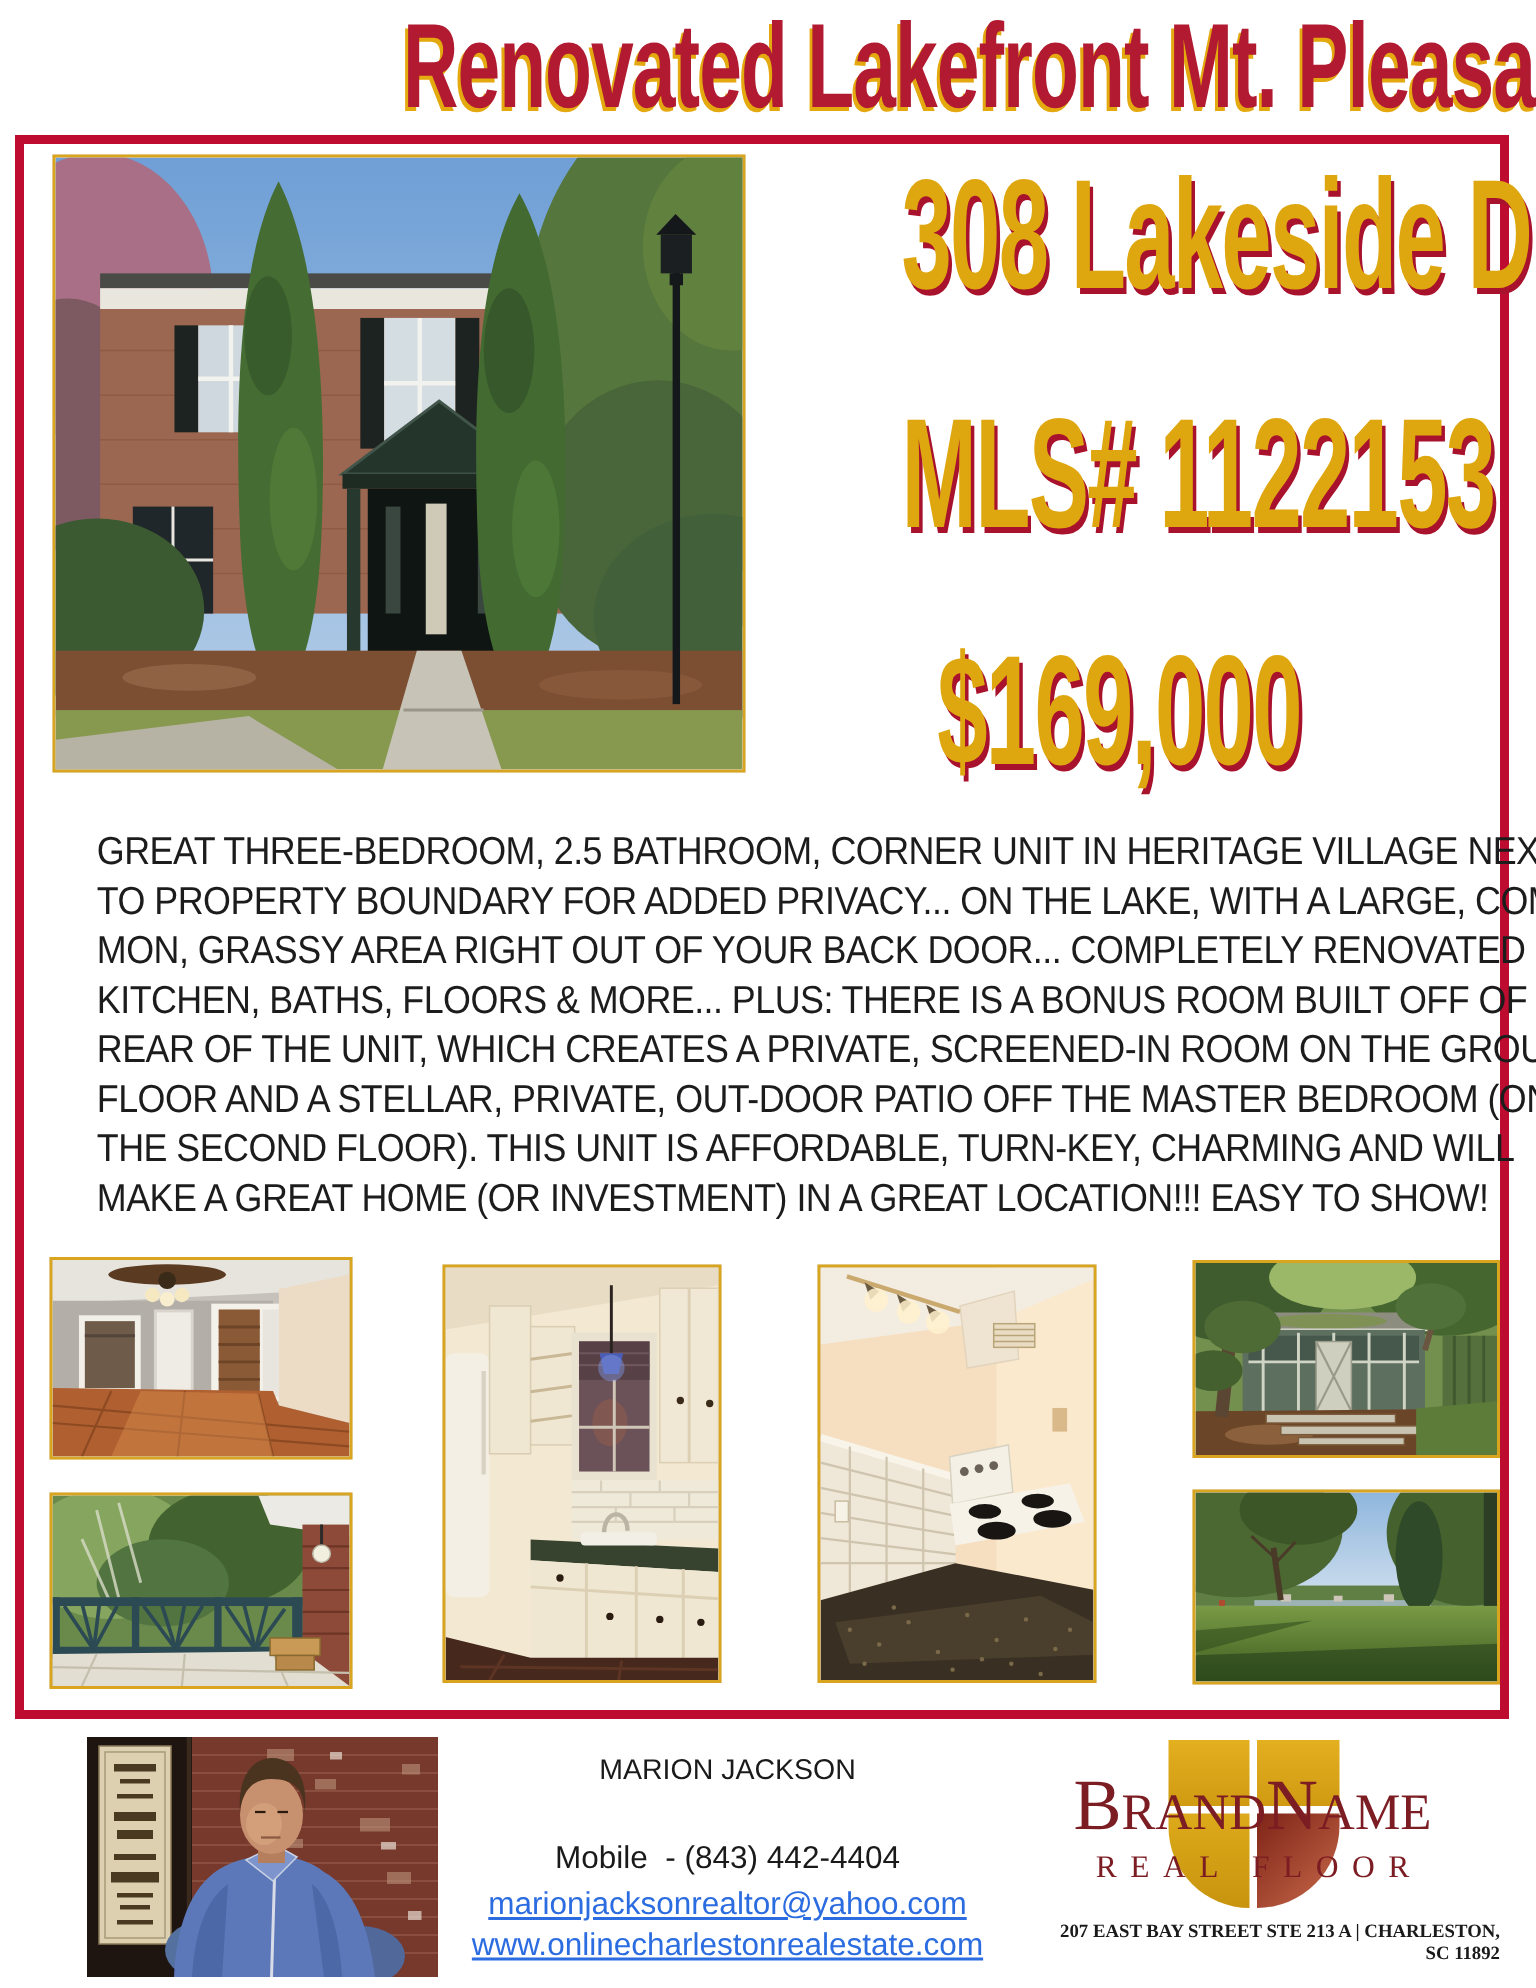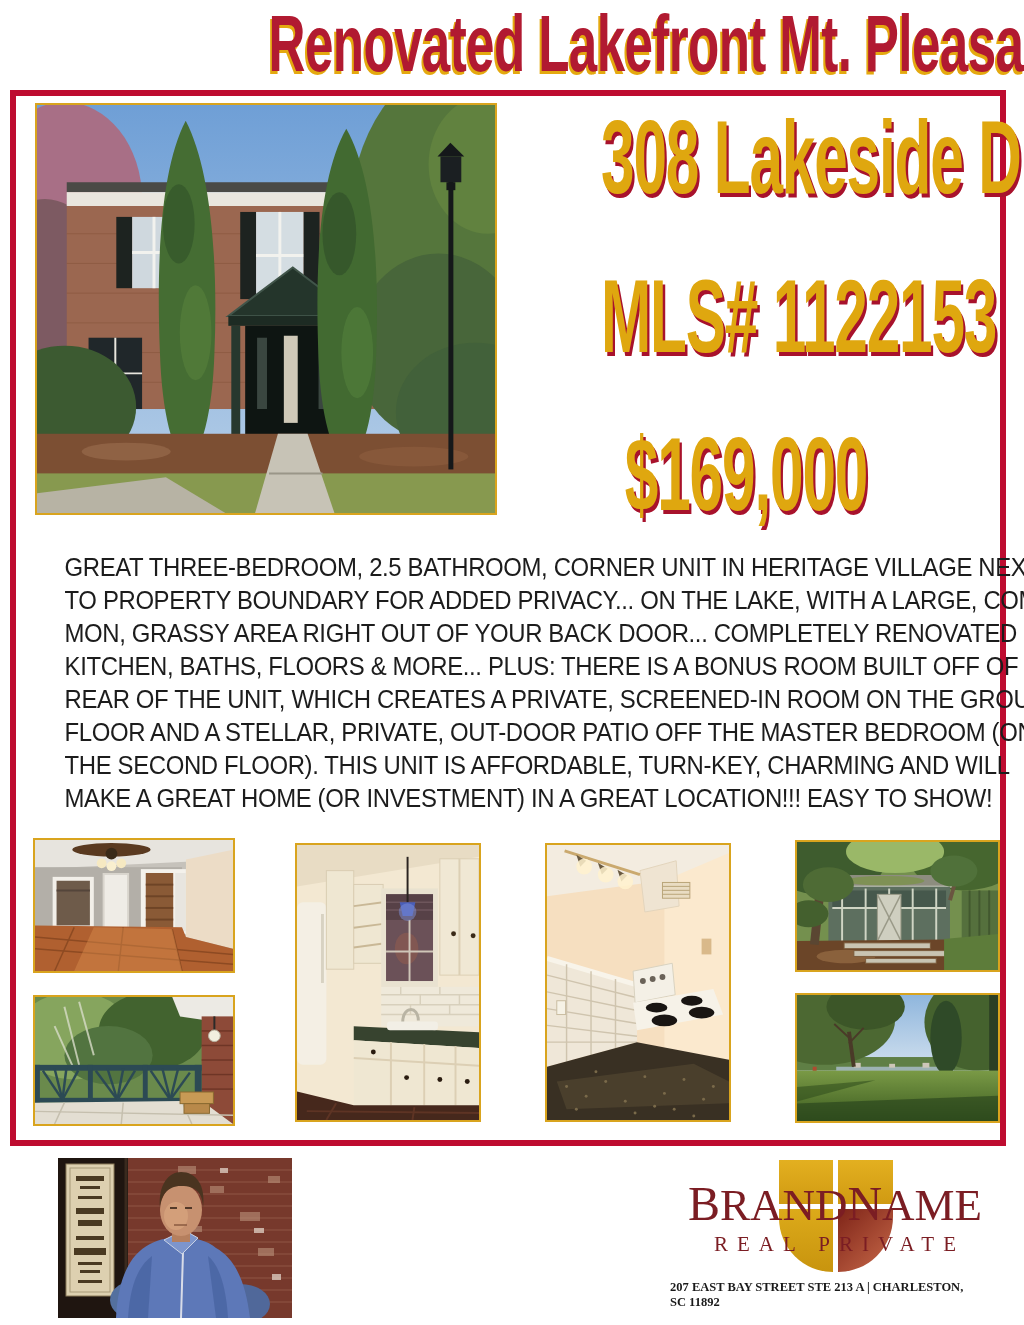--- a/index.html
+++ b/index.html
@@ -46,24 +46,24 @@
   .shield .q{position:absolute;}
   .q-tl{left:0;top:0;width:54px;height:44px;background:linear-gradient(180deg,#e3b020,#d09a12);}
   .q-tr{left:59px;top:0;width:55px;height:44px;background:linear-gradient(180deg,#e3b020,#d09a12);}
   .q-bl{left:0;top:49px;width:54px;height:63px;background:linear-gradient(180deg,#dcaa1a,#c8940e);
         border-bottom-left-radius:54px;}
   .q-br{left:59px;top:49px;width:55px;height:63px;background:linear-gradient(135deg,#7e2418,#c96a4a);
         border-bottom-right-radius:55px;}
   .brand-name{position:absolute;left:0;top:26px;width:100%;text-align:center;color:#7b1d23;
         white-space:nowrap;line-height:52px;}
   .brand-name .big{font-size:48px;}
-  .brand-name .small{font-size:45px;}
+  .brand-name .small{font-size:34px;}
   .brand-tagline{position:absolute;left:0;top:80px;width:100%;text-align:center;color:#7b1d23;
         font-size:21px;letter-spacing:9px;text-indent:9px;}
-  .brand-address{position:absolute;left:0;top:128px;width:100%;text-align:left;color:#1a1a1a;
+  .brand-address{position:absolute;left:0;top:128px;width:100%;text-align:right;color:#1a1a1a;
         font-size:12.5px;line-height:15px;font-weight:bold;}
 </style>
 </head>
 <body>
 
 <div class="page">
 
   <div class="flyer-title">
     <span>Renovated Lakefront Mt. Pleasant Home</span>
   </div>
@@ -524,29 +524,35 @@
       <ellipse cx="118" cy="58" rx="12" ry="14" fill="#d9a57f" opacity="0.7"></ellipse>
       <path d="M102,50 C100,26 111,14 123,14 C138,14 148,27 145,50 C145,36 139,28 123,28 C109,28 103,38 102,50 Z" fill="#4a3420"></path>
       <g stroke="#2a1a10" stroke-width="1.5">
           <line x1="112" y1="50" x2="119" y2="50"></line>
           <line x1="127" y1="50" x2="134" y2="50"></line>
         </g>
       <line x1="116" y1="67" x2="129" y2="67" stroke="#8a5a40" stroke-width="1.5"></line>
     </svg>
   </div>
 
+  <div class="contact">
+    <div class="agent-name">MARION JACKSON</div>
+    <div class="agent-mobile">Mobile  - (843) 442-4404</div>
+    <a>marionjacksonrealtor@yahoo.com</a>
+    <a>www.onlinecharlestonrealestate.com</a>
+  </div>
 
   <div class="brand">
     <div class="shield">
       <div class="q q-tl"></div>
       <div class="q q-tr"></div>
       <div class="q q-bl"></div>
       <div class="q q-br"></div>
     </div>
     <div class="brand-name"><span class="big">B</span><span class="small">RAND</span><span class="big">N</span><span class="small">AME</span></div>
-    <div class="brand-tagline">REAL PRIVATE</div>
+    <div class="brand-tagline">REAL FLOOR</div>
     <div class="brand-address">
       <div>207 EAST BAY STREET STE 213 A | CHARLESTON,</div>
       <div>SC 11892</div>
     </div>
   </div>
 
 </div>
 
 </body></html>

